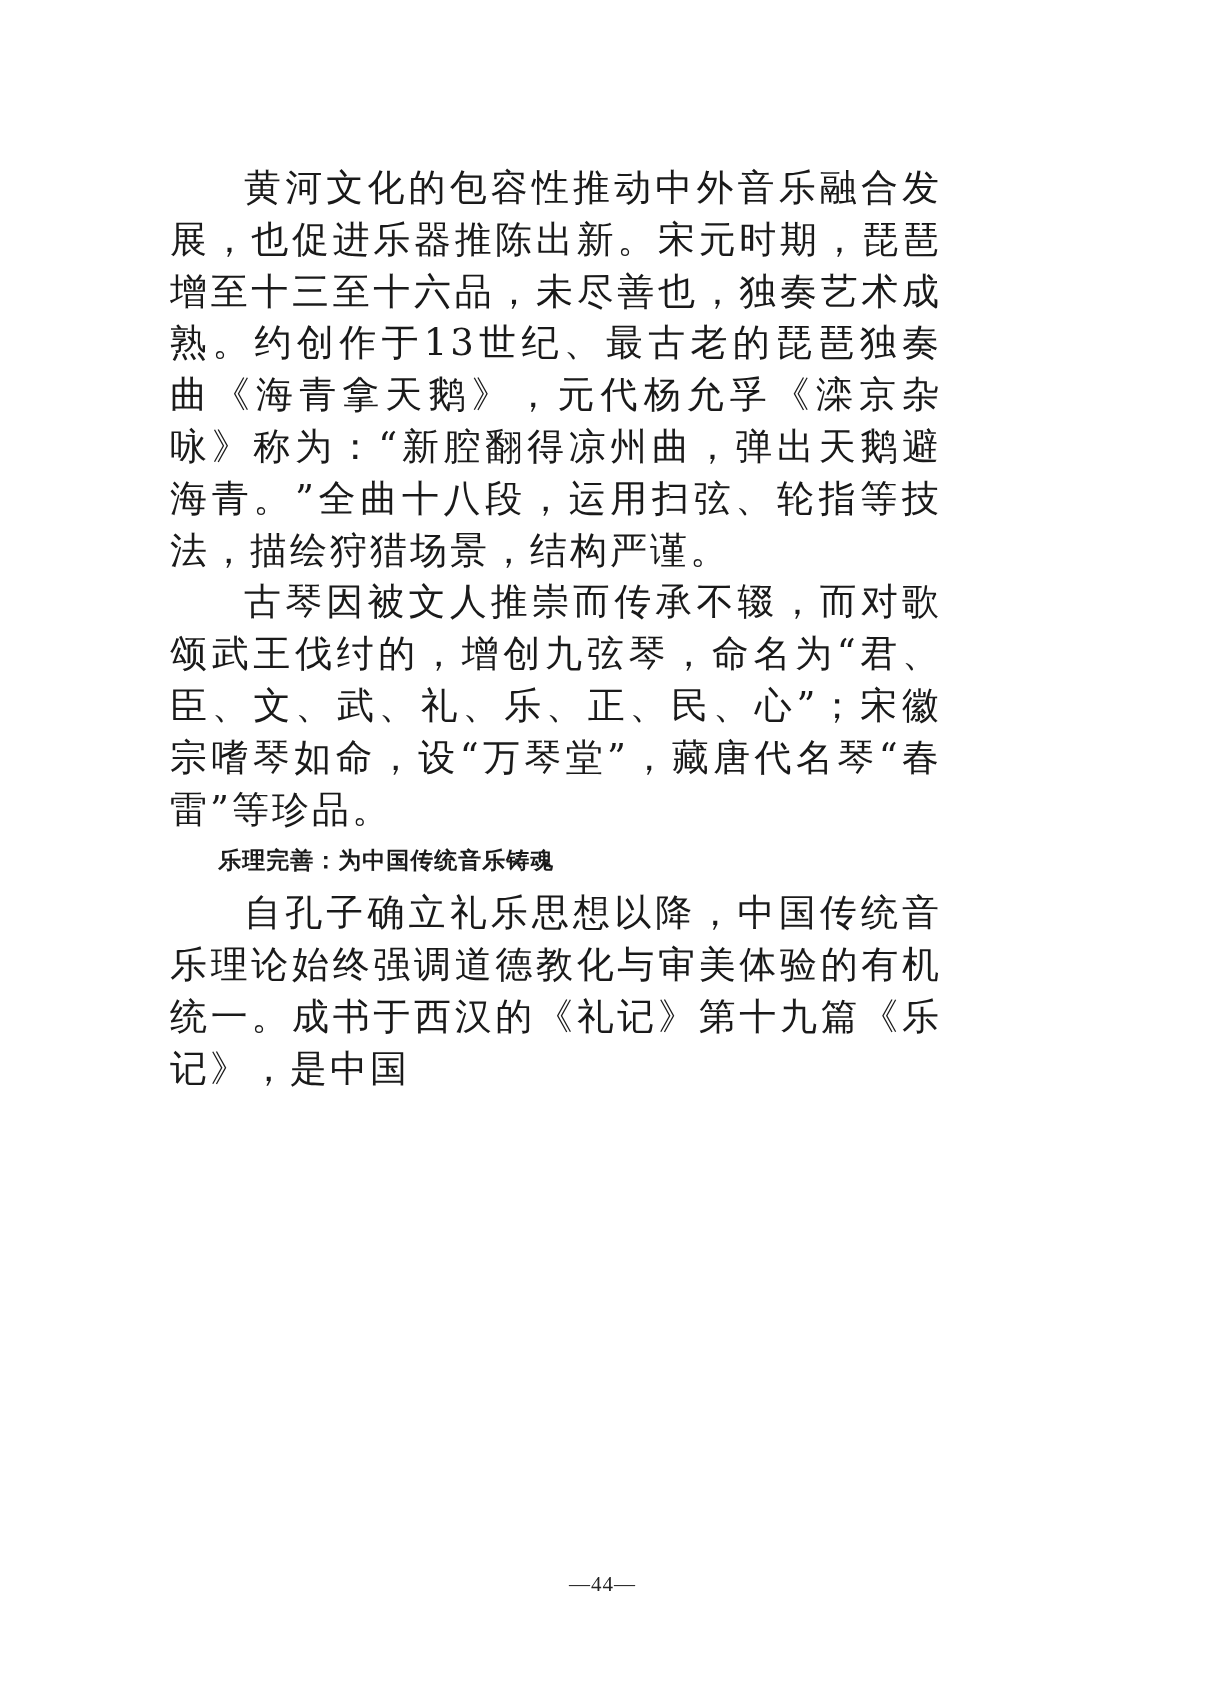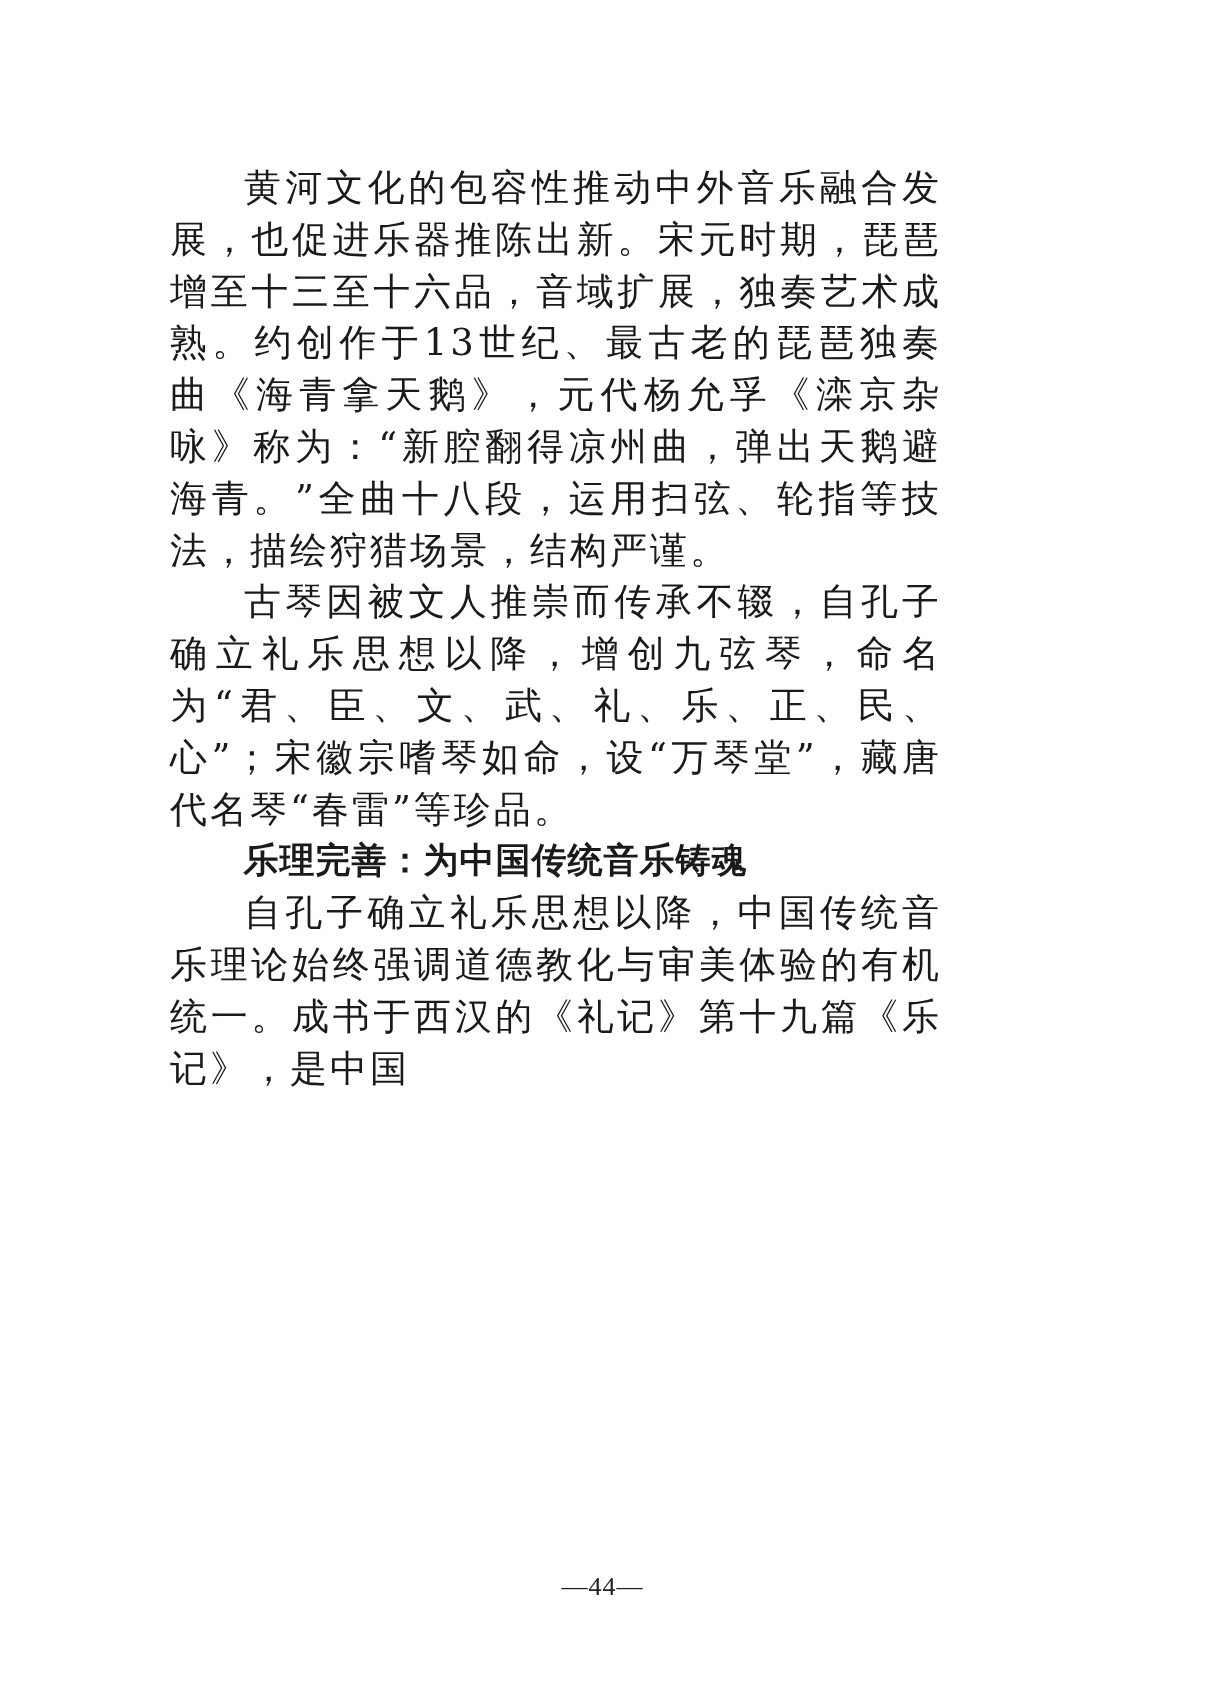--- a/index.html
+++ b/index.html
@@ -28,41 +28,41 @@
       text-align: justify;
       text-justify: inter-character;
       letter-spacing: 3px;
       text-indent: 2em;
       word-break: break-all;
     }
     .heading {
       margin: 0;
       font-family: "DejaVu Sans", "Liberation Sans", sans-serif;
       font-weight: bold;
-      font-size: 35px;
+      font-size: 23px;
       line-height: 51.8px;
       letter-spacing: 1px;
       text-indent: 2.1em;
       color: #1a1a1a;
     }
     .page-number {
       position: absolute;
       top: 1572px;
       left: 0;
       width: 1205px;
       text-align: center;
       font-family: "Liberation Serif", "DejaVu Serif", serif;
-      font-size: 26px;
+      font-size: 21px;
       color: #222;
       letter-spacing: 1px;
     }
   </style>
 </head>
 <body>
 
 <div class="page">
-  <p class="para">黄河文化的包容性推动中外音乐融合发展，也促进乐器推陈出新。宋元时期，琵琶增至十三至十六品，音域扩展，独奏艺术成熟。约创作于13世纪、最古老的琵琶独奏曲《海青拿天鹅》，元代杨允孚《滦京杂咏》称为：“新腔翻得凉州曲，弹出天鹅避海青。”全曲十八段，运用扫弦、轮指等技法，描绘狩猎场景，结构严谨。</p>
-  <p class="para">古琴因被文人推崇而传承不辍，自孔子确立礼乐思想以降，增创九弦琴，命名为“君、臣、文、武、礼、乐、正、民、心”；宋徽宗嗜琴如命，设“万琴堂”，藏唐代名琴“春雷”等珍品。</p>
+  <p class="para">黄河文化的包容性推动中外音乐融合发展，也促进乐器推陈出新。宋元时期，琵琶增至十三至十六品，未尽善也，独奏艺术成熟。约创作于13世纪、最古老的琵琶独奏曲《海青拿天鹅》，元代杨允孚《滦京杂咏》称为：“新腔翻得凉州曲，弹出天鹅避海青。”全曲十八段，运用扫弦、轮指等技法，描绘狩猎场景，结构严谨。</p>
+  <p class="para">古琴因被文人推崇而传承不辍，而对歌颂武王伐纣的，增创九弦琴，命名为“君、臣、文、武、礼、乐、正、民、心”；宋徽宗嗜琴如命，设“万琴堂”，藏唐代名琴“春雷”等珍品。</p>
   <h2 class="heading">乐理完善：为中国传统音乐铸魂</h2>
   <p class="para">自孔子确立礼乐思想以降，中国传统音乐理论始终强调道德教化与审美体验的有机统一。成书于西汉的《礼记》第十九篇《乐记》，是中国</p>
 </div>
 
 <div class="page-number">—44—</div>
 
 </body></html>

